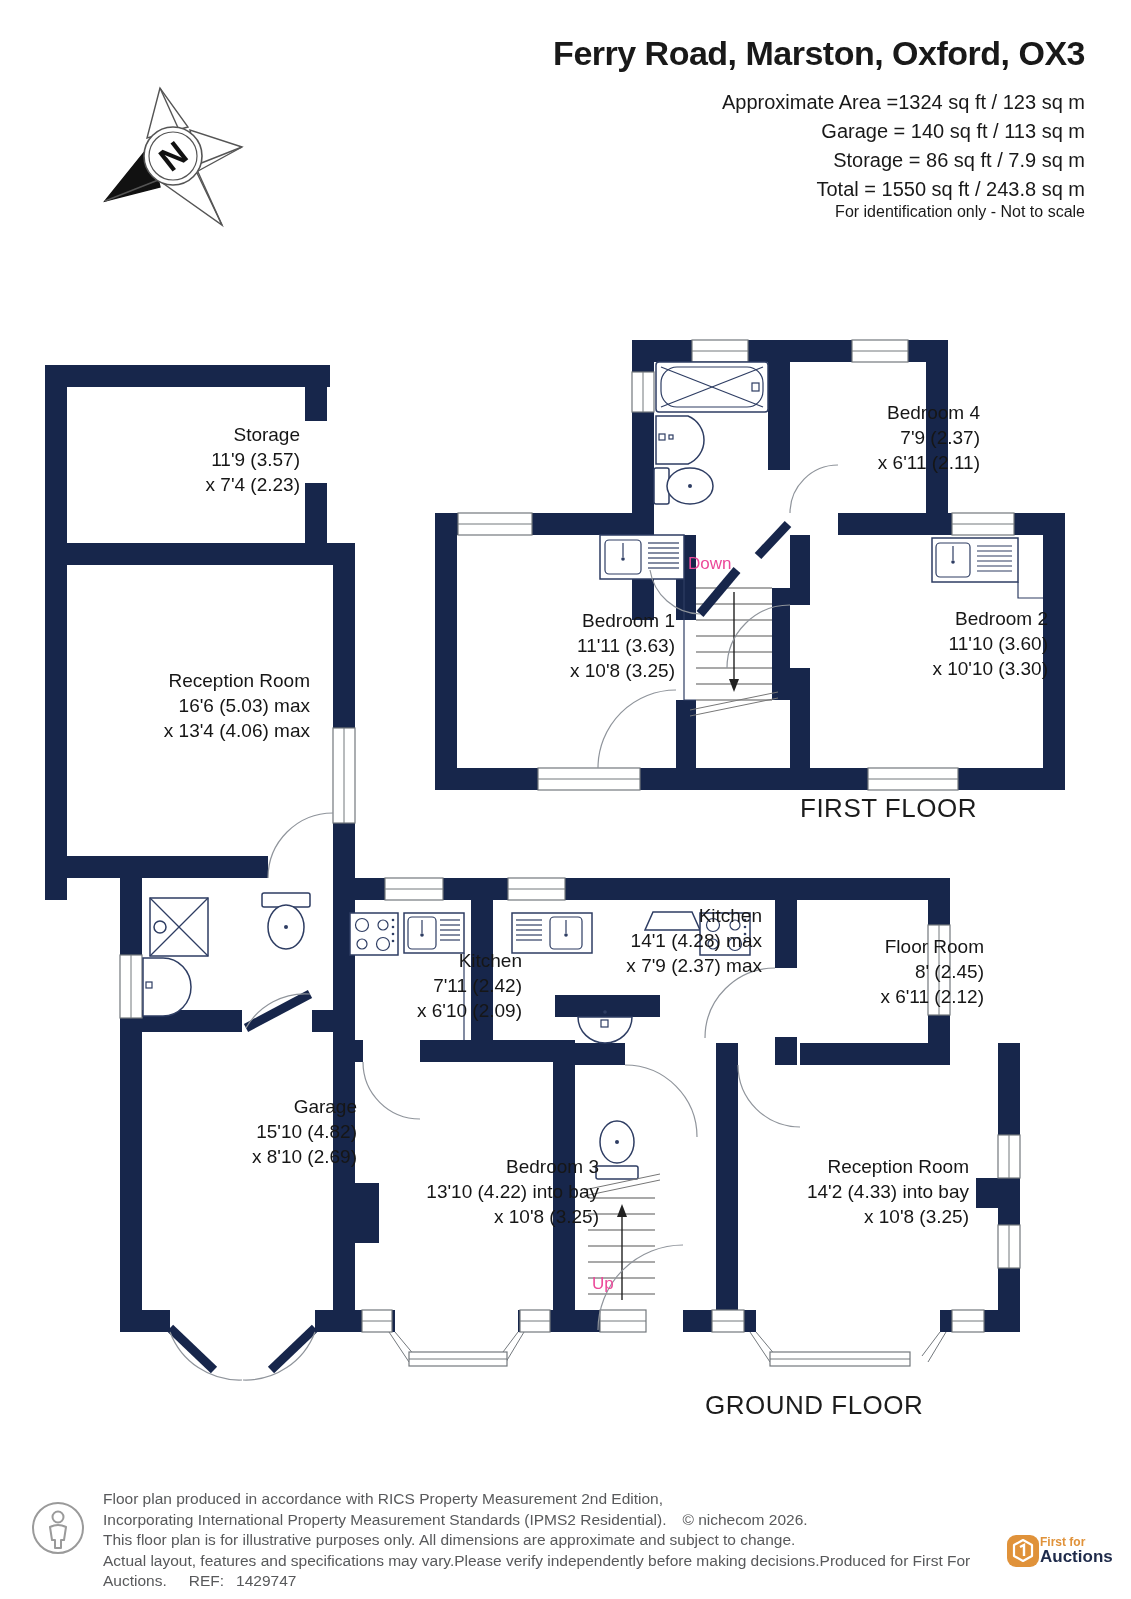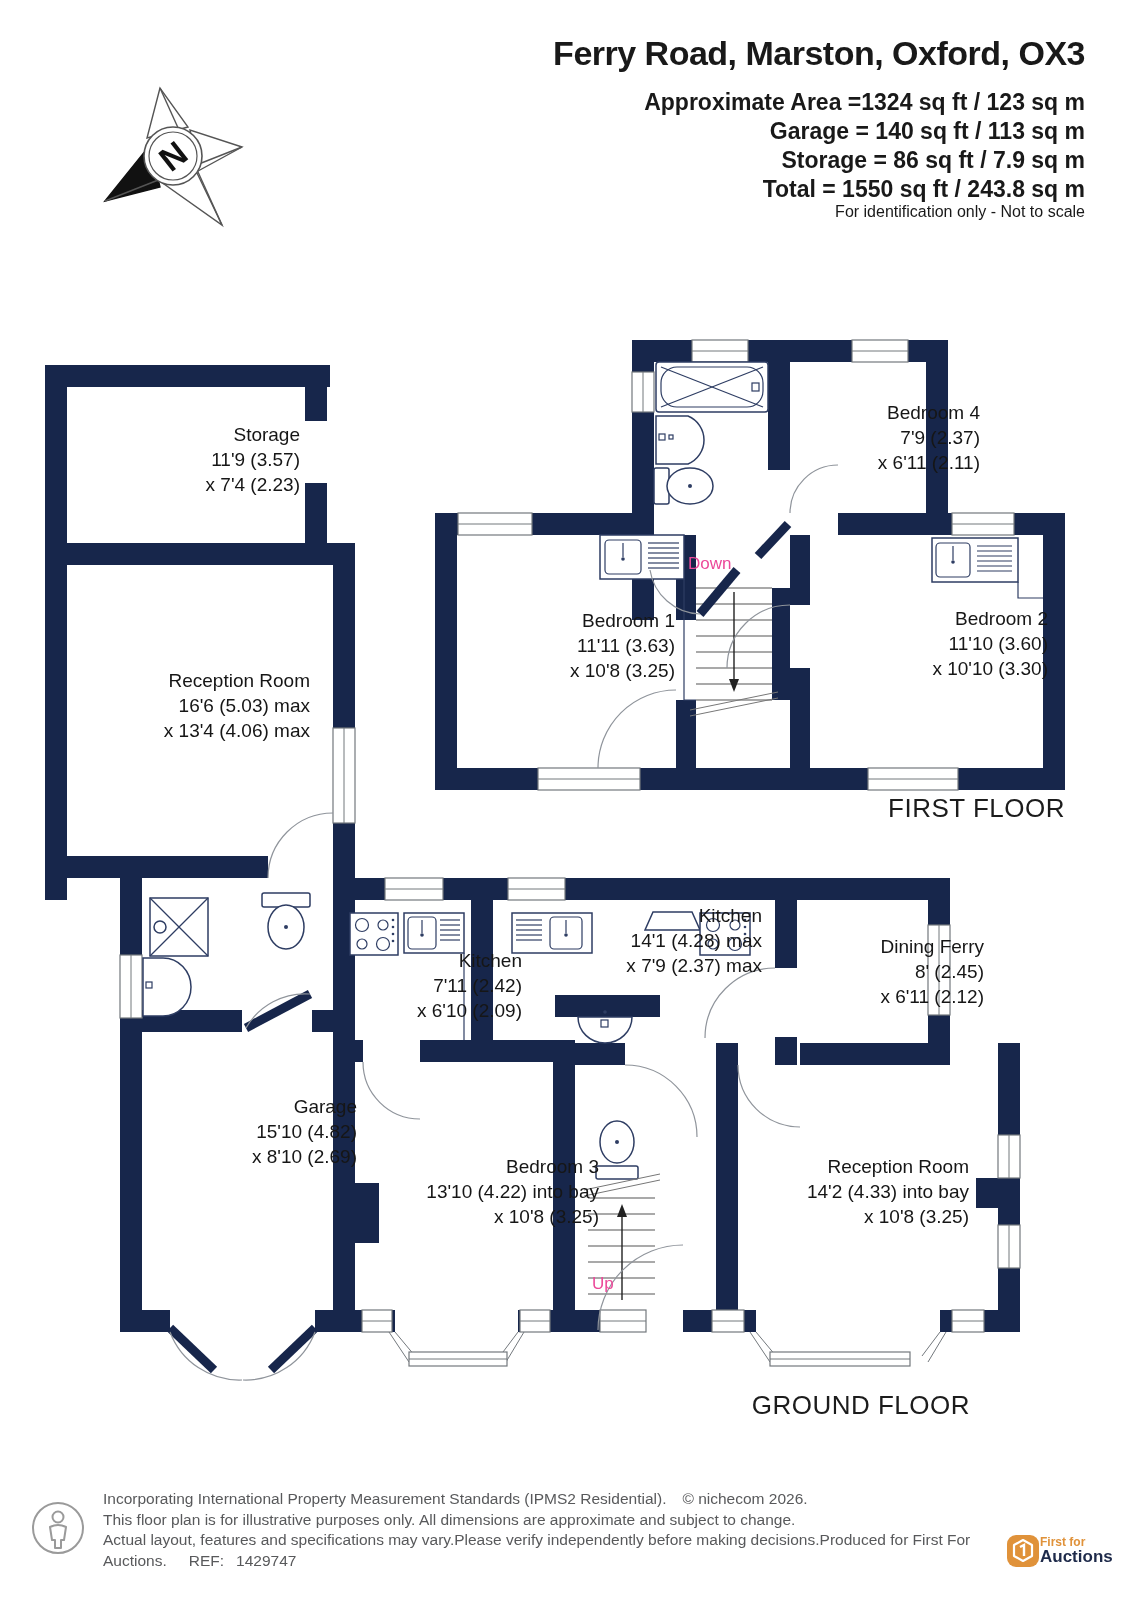--- a/index.html
+++ b/index.html
@@ -3,39 +3,39 @@
 <meta charset="utf-8">
 <style>
   html,body{margin:0;padding:0;background:#fff;}
   #page{position:relative;width:1131px;height:1599px;background:#fff;overflow:hidden;
         font-family:"Liberation Sans", sans-serif;color:#191919;}
   svg{display:block;}
   .abs{position:absolute;}
   
   .title{position:absolute;right:46px;top:34px;font-size:34px;font-weight:bold;
          letter-spacing:-0.5px;white-space:nowrap;}
-  .arealines{position:absolute;right:46px;top:88px;text-align:right;font-size:23px;
-             font-weight:700;line-height:29px;}
+  .arealines{position:absolute;right:46px;top:88px;text-align:right;font-size:20px;
+             font-weight:400;line-height:29px;}
   .note{position:absolute;right:46px;top:203px;font-size:16px;font-weight:400;}
   
   .wall{fill:#17264b;}
   .win{fill:#ffffff;stroke:#73787d;stroke-width:1.2;}
   .mull{stroke:#73787d;stroke-width:1;}
   .fx{fill:#ffffff;stroke:#2e3d63;stroke-width:1.5;}
   .thin{fill:none;stroke:#2e3d63;stroke-width:1.2;}
   .arc{fill:none;stroke:#8f949b;stroke-width:1.2;}
   .leaf{stroke:#17264b;stroke-width:9;}
   .tread{stroke:#555;stroke-width:1.1;}
   .brk{stroke:#777;stroke-width:1;}
   
   .rl{position:absolute;text-align:right;font-size:19px;line-height:25px;color:#161616;}
   .rl span{display:block;}
   .stair-lab{position:absolute;font-size:17px;color:#ec4899;}
   .floor-cap{position:absolute;font-size:26px;font-weight:500;letter-spacing:0.5px;
-             text-align:right;color:#1c1c1c;}
+             text-align:left;color:#1c1c1c;}
   
   .foot{position:absolute;left:103px;top:1489px;width:910px;font-size:15.5px;
         line-height:20.5px;color:#58595b;}
   .foot .cp{margin-left:16px;}
   .foot .ref-l{margin-left:22px;}
   .foot .ref-v{margin-left:12px;}
   .logo{position:absolute;left:1006px;top:1534px;display:flex;align-items:center;}
   .logo-txt{display:flex;flex-direction:column;line-height:1.05;}
   .logo-top{font-size:12px;font-weight:bold;color:#e0923a;}
   .logo-bot{font-size:17px;font-weight:bold;color:#1e2a4a;}
@@ -403,21 +403,21 @@
     <span>Kitchen</span>
     <span>7'11 (2.42)</span>
     <span>x 6'10 (2.09)</span>
   </div>
   <div class="rl" style="left:502px;top:903px;width:260px">
     <span>Kitchen</span>
     <span>14'1 (4.28) max</span>
     <span>x 7'9 (2.37) max</span>
   </div>
   <div class="rl" style="left:744px;top:934px;width:240px">
-    <span>Dining Ferry</span>
+    <span>Floor Room</span>
     <span>8' (2.45)</span>
     <span>x 6'11 (2.12)</span>
   </div>
   <div class="rl" style="left:117px;top:1094px;width:240px">
     <span>Garage</span>
     <span>15'10 (4.82)</span>
     <span>x 8'10 (2.69)</span>
   </div>
   <div class="rl" style="left:329px;top:1154px;width:270px">
     <span>Bedroom 3</span>
@@ -432,20 +432,21 @@
   <div class="stair-lab" style="left:592px;top:1274px">Up</div>
   <div class="floor-cap" style="left:705px;top:1390px;width:265px">GROUND FLOOR</div>
 
   <svg class="abs" style="left:30px;top:1500px" width="56" height="56" viewBox="0 0 56 56">
     <circle cx="28" cy="28" r="25" fill="none" stroke="#9a9a9a" stroke-width="2"></circle>
     <circle cx="28" cy="17" r="5.5" fill="none" stroke="#9a9a9a" stroke-width="2"></circle>
     <path d="M 20 27 q 8 -4 16 0 l -2 13 l -3 0 l 0 8 l -6 0 l 0 -8 l -3 0 Z" fill="none" stroke="#9a9a9a" stroke-width="2" stroke-linejoin="round"></path>
   </svg>
 
   <div class="foot">
+    <div>Floor plan produced in accordance with RICS Property Measurement 2nd Edition,</div>
     <div>
       <span>Incorporating International Property Measurement Standards (IPMS2 Residential).</span><span class="cp">© nichecom 2026.</span>
     </div>
     <div>This floor plan is for illustrative purposes only. All dimensions are approximate and subject to change.</div>
     <div>
       <span>Actual layout, features and specifications may vary.Please verify independently before making decisions.Produced for First For Auctions.</span><span class="ref-l">REF:</span><span class="ref-v">1429747</span>
     </div>
   </div>
 
   <div class="logo">

